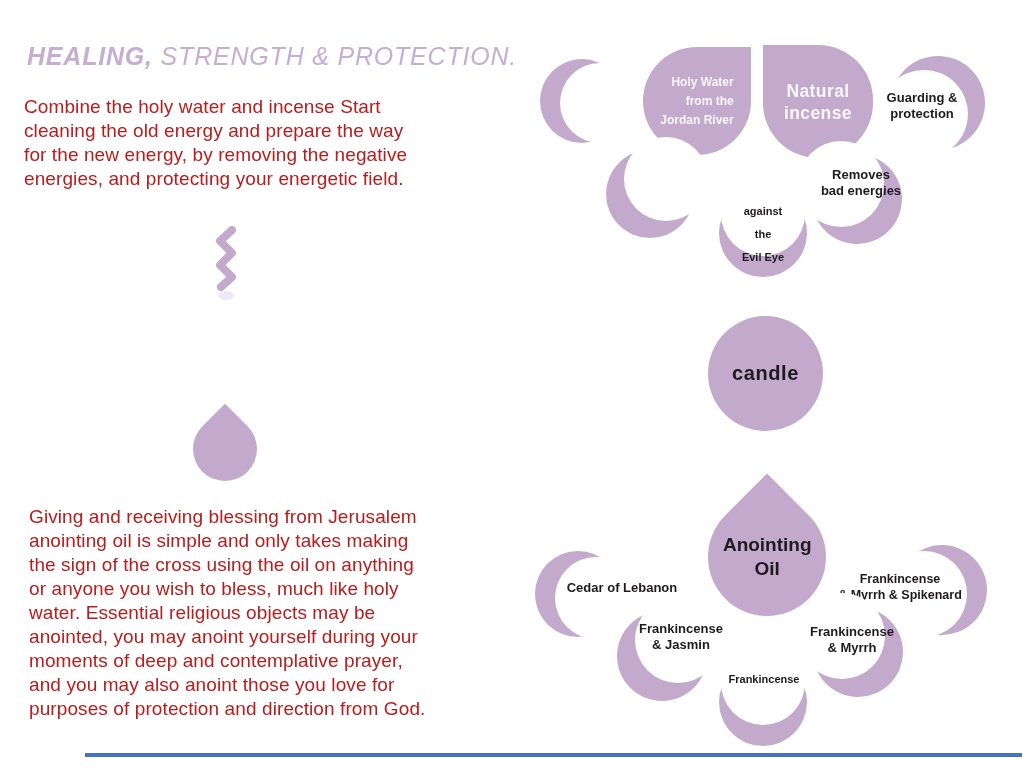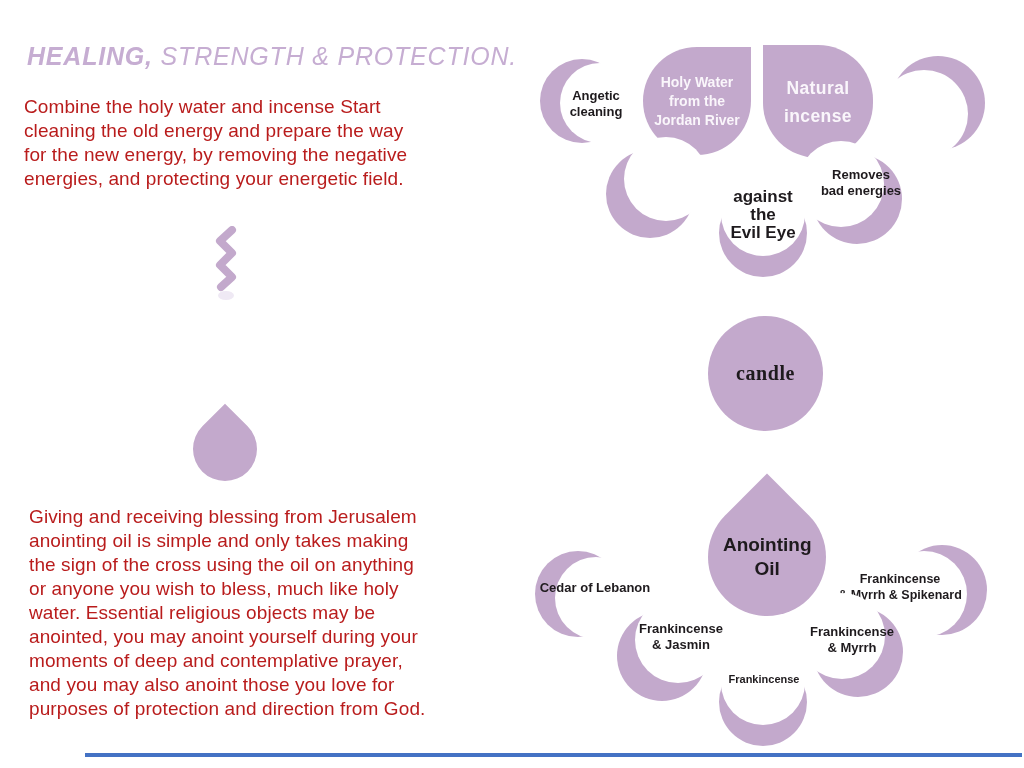--- a/index.html
+++ b/index.html
@@ -14,25 +14,25 @@
   
   .squiggle{position:absolute;left:212px;top:226px;}
   .smoke-dot{position:absolute;left:218px;top:291px;width:16px;height:9px;border-radius:50%;background:#efe9f4;}
   .droplet-sm{position:absolute;left:193px;top:417px;width:64px;height:64px;background:#c3a9cc;
               border-radius:0 50% 50% 50%;transform:rotate(45deg);}
   
   .shape{position:absolute;background:#c3a9cc;display:flex;align-items:center;justify-content:center;
          text-align:center;}
   .shape-label{white-space:pre-line;font-weight:700;}
   .light{color:#faf6fb;}
-  .dark{color:#1e1a1d;font-family:Liberation Serif, serif;}
+  .dark{color:#1e1a1d;}
   .hw{left:643px;top:47px;width:108px;height:108px;border-radius:54px 0 54px 54px;}
-  .hw .shape-label{font-size:14px;line-height:19px;}
+  .hw .shape-label{font-size:12px;line-height:19px;text-align:right;}
   .ni{left:763px;top:45px;width:110px;height:113px;border-radius:0 55px 55px 55px;}
-  .ni .shape-label{font-size:17.5px;line-height:28px;letter-spacing:.4px;}
+  .ni .shape-label{font-size:17.5px;line-height:22px;letter-spacing:.4px;}
   .candle-circle{left:708px;top:316px;width:115px;height:115px;border-radius:50%;}
   .candle-circle .shape-label{font-size:20px;letter-spacing:.6px;}
   .droplet-lg{position:absolute;left:708px;top:498px;width:118px;height:118px;background:#c3a9cc;
               border-radius:0 59px 59px 59px;transform:rotate(45deg);
               display:flex;align-items:center;justify-content:center;}
   .droplet-lg .inner{transform:rotate(-45deg);text-align:center;font-weight:700;font-size:19px;
               line-height:24px;color:#1e1a1d;white-space:pre-line;}
   
   .crescent{position:absolute;width:var(--d);height:var(--d);}
   .crescent .moon{position:absolute;left:0;top:0;width:var(--d);height:var(--d);
@@ -83,38 +83,38 @@
   </div>
   <div class="shape ni">
     <span class="shape-label light">Natural
 incense</span>
   </div>
 
   <div class="crescent" style="left:540px;top:59px;--d:84px;--cd:80px;--dx:18px;--dy:2px">
     <span class="moon"></span>
     <span class="cut"></span>
   </div>
-  <div class="lbl" style="left:541px;top:88px;width:110px">Angetic
-cleaning</div>
 
   <div class="crescent" style="left:891px;top:56px;--d:94px;--cd:88px;--dx:-14px;--dy:11px">
     <span class="moon"></span>
     <span class="cut"></span>
   </div>
+  <div class="lbl" style="left:862px;top:90px;width:120px">Guarding &amp;
+protection</div>
 
   <div class="crescent" style="left:606px;top:150px;--d:88px;--cd:84px;--dx:16px;--dy:-15px">
     <span class="moon"></span>
     <span class="cut"></span>
   </div>
 
   <div class="crescent" style="left:719px;top:189px;--d:88px;--cd:84px;--dx:0px;--dy:-19px">
     <span class="moon"></span>
     <span class="cut"></span>
   </div>
-  <div class="lbl" style="left:713px;top:188px;width:100px;font-size:17px;line-height:18px">against
+  <div class="lbl" style="left:713px;top:200px;width:100px;font-size:11px;line-height:23px">against
 the
 Evil Eye</div>
 
   <div class="crescent" style="left:812px;top:154px;--d:90px;--cd:86px;--dx:-16px;--dy:-15px">
     <span class="moon"></span>
     <span class="cut"></span>
   </div>
   <div class="lbl" style="left:796px;top:167px;width:130px">Removes
 bad energies</div>
 
@@ -124,21 +124,21 @@
 
   <div class="droplet-lg">
     <span class="inner">Anointing
 Oil</span>
   </div>
 
   <div class="crescent" style="left:535px;top:551px;--d:86px;--cd:82px;--dx:18px;--dy:4px">
     <span class="moon"></span>
     <span class="cut"></span>
   </div>
-  <div class="lbl" style="left:520px;top:580px;width:150px">Cedar of Lebanon</div>
+  <div class="lbl" style="left:547px;top:580px;width:150px">Cedar of Lebanon</div>
 
   <div class="crescent" style="left:897px;top:545px;--d:90px;--cd:86px;--dx:-18px;--dy:4px">
     <span class="moon"></span>
     <span class="cut"></span>
   </div>
   <div class="lbl" style="left:820px;top:571px;width:160px;font-size:12.5px">Frankincense
 &amp; Myrrh &amp; Spikenard</div>
 
   <div class="crescent" style="left:617px;top:611px;--d:90px;--cd:86px;--dx:16px;--dy:-16px">
     <span class="moon"></span>

